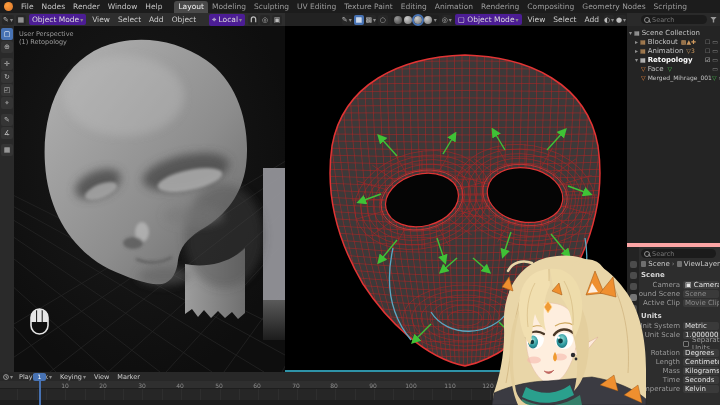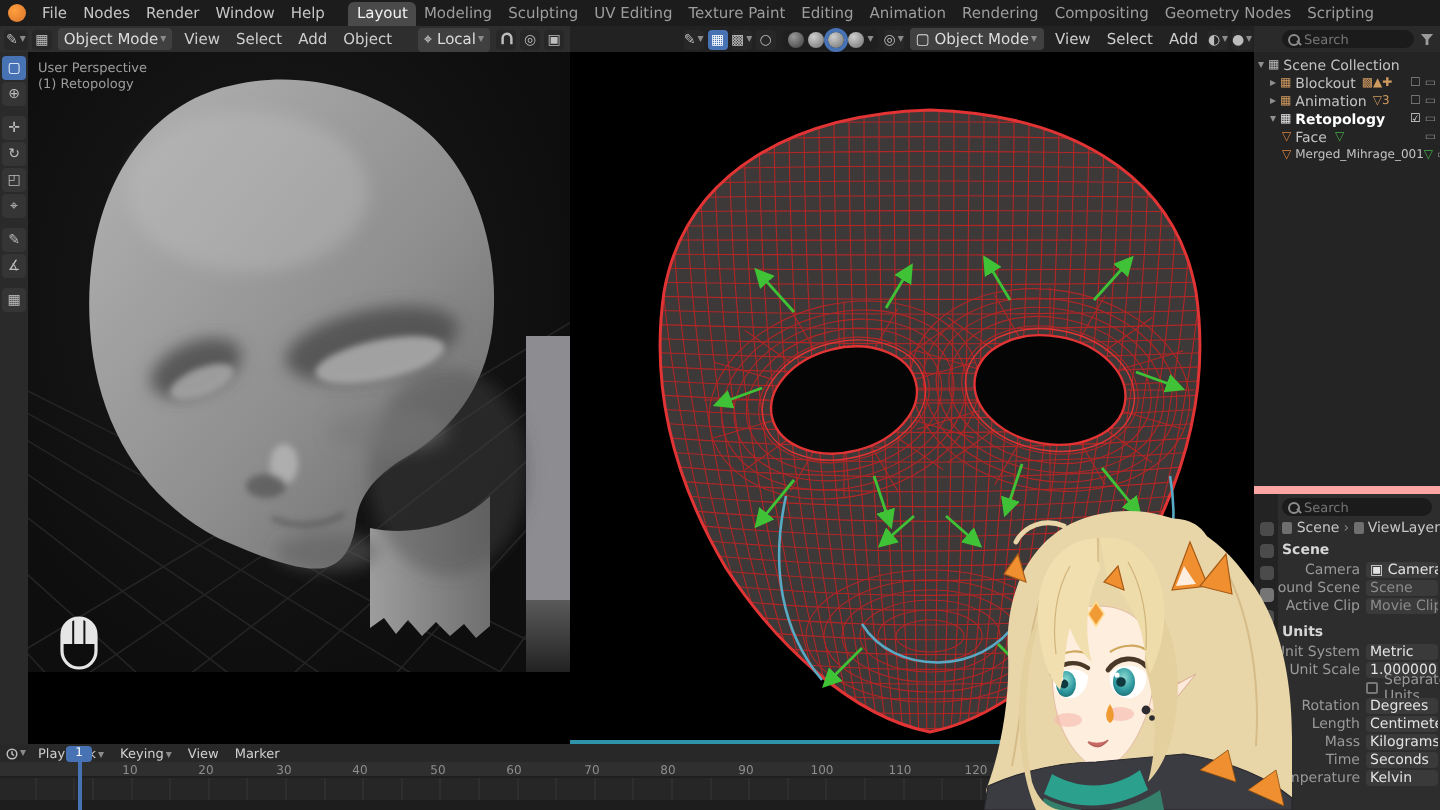--- a/index.html
+++ b/index.html
@@ -23,34 +23,34 @@
 #hdrR{left:285px;width:342px;background:#222}
 #hdrO{left:627px;width:93px;background:#2a2a2a}
 .icbtn{display:inline-flex;align-items:center;justify-content:center;height:10px;min-width:10px;
   border-radius:2px;background:#272727;color:#bdbdbd;font-size:7px;margin:0 1px;padding:0 1px}
 .icbtn.blue{background:#4772b3;color:#fff}
 .ball{width:8px;height:8px;border-radius:50%;background:radial-gradient(circle at 35% 30%,#cfcfcf,#6e6e6e);display:inline-block;margin:0 1px}
 .ball.wire{background:radial-gradient(circle at 35% 30%,#9a9a9a,#3a3a3a)}
 .ballwrap{display:inline-flex;align-items:center;background:#1f1f1f;border-radius:3px;padding:1px 2px;margin:0 2px}
 .ballwrap .on{outline:2px solid #4772b3;border-radius:50%}
 .menuword{padding:0 4px;color:#cfcfcf;white-space:nowrap}
-.modebox{display:inline-flex;align-items:center;background:#404040;border-radius:2px;padding:1px 3px;margin:16px 2px;color:#dcdcdc;white-space:nowrap}
+.modebox{display:inline-flex;align-items:center;background:#4c1d95;border-radius:2px;padding:1px 3px;margin:16px 2px;color:#dcdcdc;white-space:nowrap}
 .srch{display:flex;align-items:center;background:#1b1b1b;border-radius:5px;height:9px;padding:0 3px;color:#888}
 .srch input{background:transparent;border:0;outline:0;color:#bbb;font:6.5px "DejaVu Sans",sans-serif;width:52px}
 .mag{width:6px;height:6px;position:relative;flex:0 0 auto;margin-right:2px}
 .mag::before{content:"";position:absolute;left:0;top:0;width:4px;height:4px;border:1px solid #8d8d8d;border-radius:50%}
 .mag::after{content:"";position:absolute;left:4px;top:4px;width:3px;height:1px;background:#8d8d8d;transform:rotate(45deg)}
 .funnel{width:7px;height:6px;background:#9a9a9a;clip-path:polygon(0 0,100% 0,60% 55%,60% 100%,40% 100%,40% 55%);margin-left:3px}
 
 #toolbar{left:0;top:26px;width:14px;height:346px;background:#2a2a2a;z-index:15;display:flex;flex-direction:column;align-items:center;padding-top:2px;gap:1px}
 .tool{width:12px;height:12px;border-radius:2px;display:flex;align-items:center;justify-content:center;font-size:7px;color:#bdbdbd;background:#353535}
 .tool.active{background:#4772b3;color:#fff}
 .tgap{height:3px}
 
-#vpL{left:14px;top:26px;width:271px;height:310px;background:radial-gradient(ellipse at 45% 40%,#1b1b1b,#0e0e0e 75%);z-index:5;overflow:hidden}
+#vpL{left:14px;top:26px;width:271px;height:346px;background:radial-gradient(ellipse at 45% 40%,#1b1b1b,#0e0e0e 75%);z-index:5;overflow:hidden}
 #vpR{left:285px;top:26px;width:342px;height:346px;background:#000;z-index:5;overflow:hidden}
 .vpText{position:absolute;left:5px;color:#9d9d9d;font-size:6.5px;line-height:8px;z-index:6}
 #tealline{left:285px;top:370px;width:342px;height:2px;background:#2e93a8;z-index:18}
 
 #rpanel{left:627px;top:26px;width:93px;height:379px;background:#242424;z-index:10;font-size:7px}
 .olrow{display:flex;align-items:center;height:9px;padding-right:2px;color:#c3c3c3;white-space:nowrap;overflow:hidden}
 .olrow .exp{width:7px;color:#8f8f8f;font-size:6px;text-align:center;flex:0 0 auto}
 .olrow .oic{font-size:6px;margin-right:2px;flex:0 0 auto}
 .olrow .tail{margin-left:auto;display:flex;gap:2px;color:#8a8a8a;font-size:6px;flex:0 0 auto}
 .bold{color:#fff;font-weight:bold}

